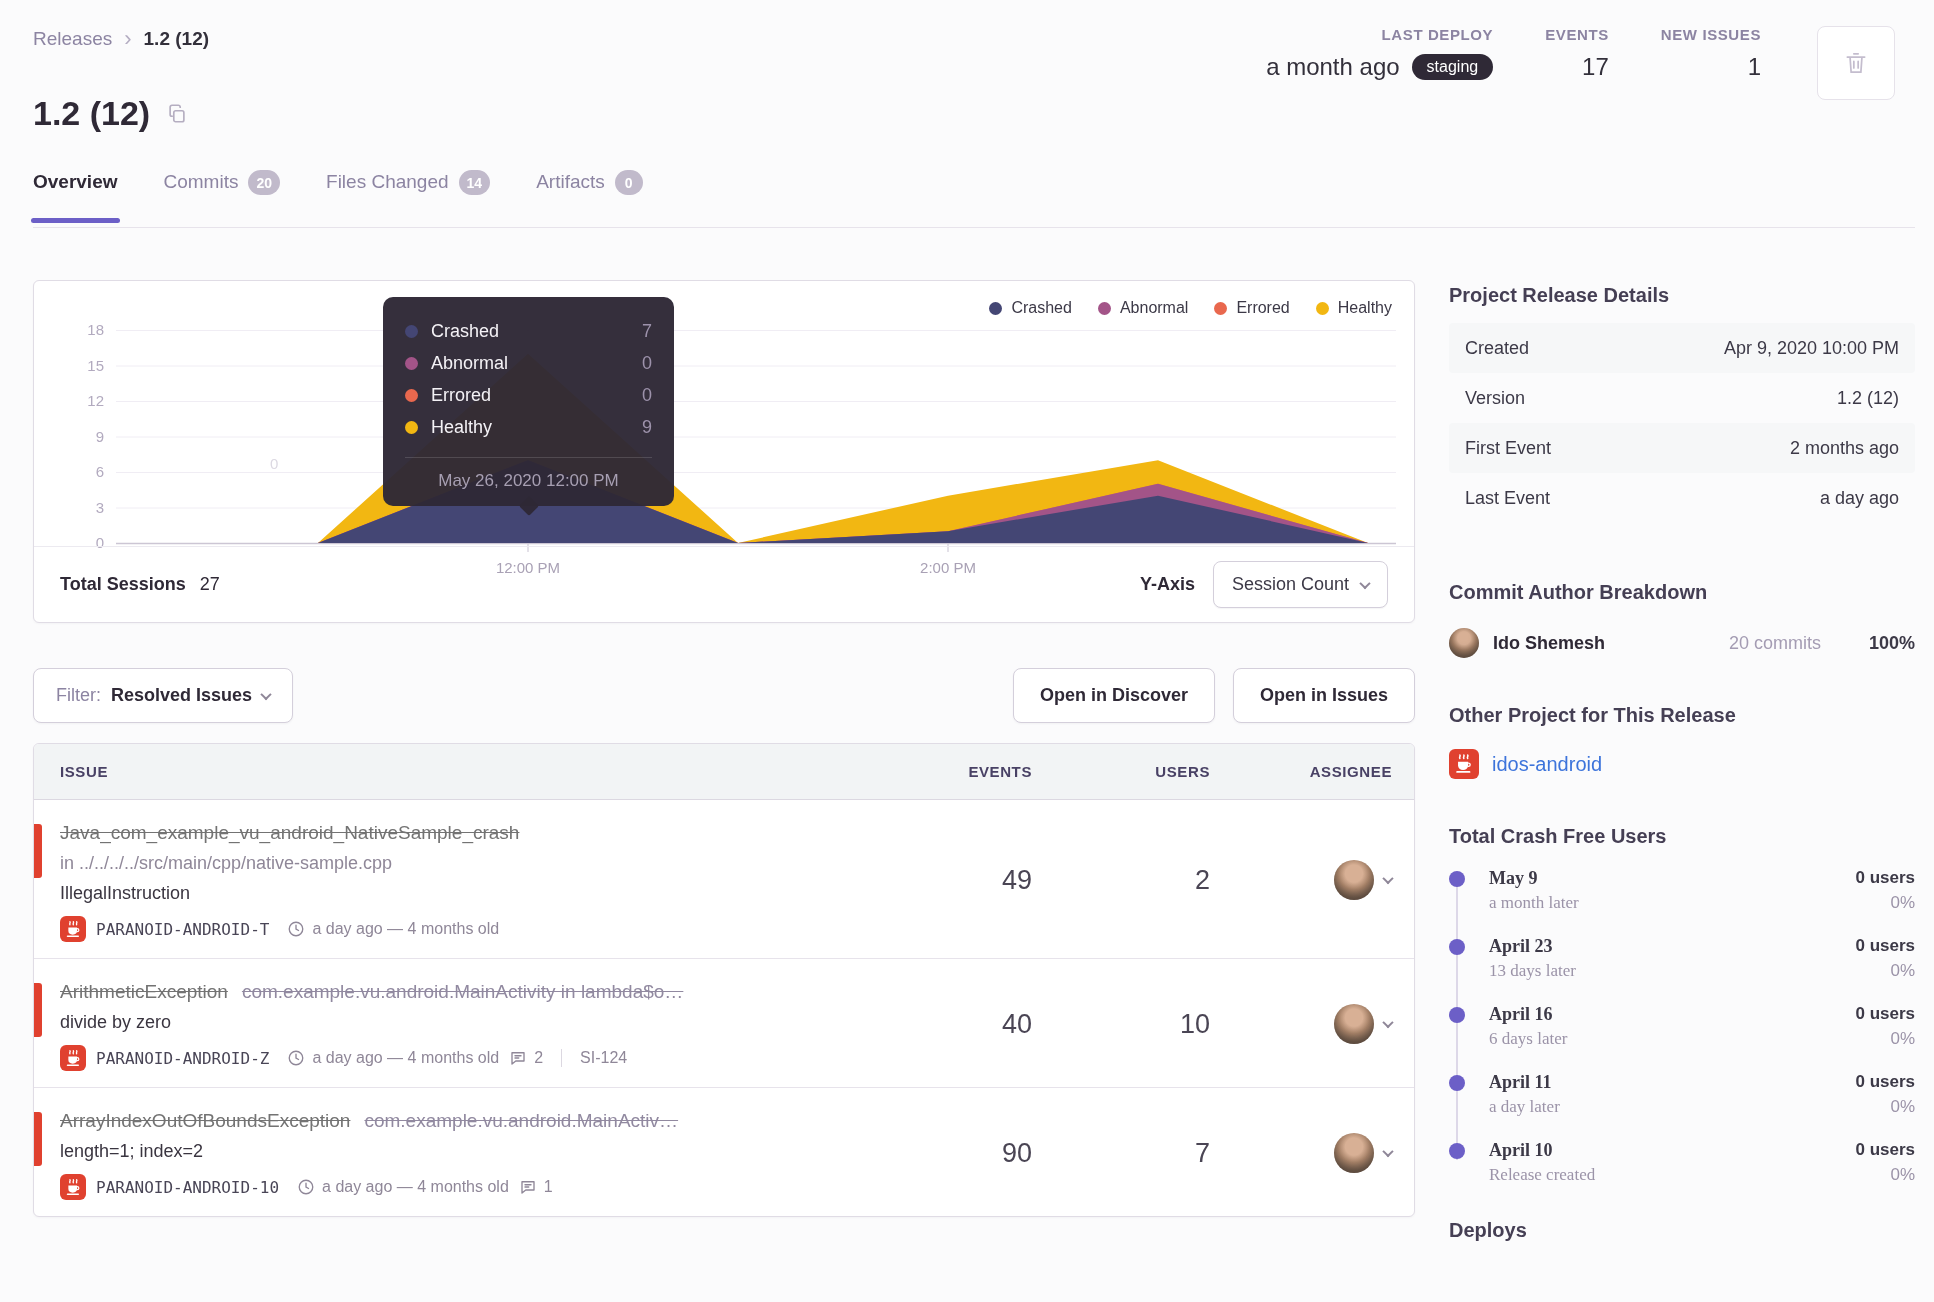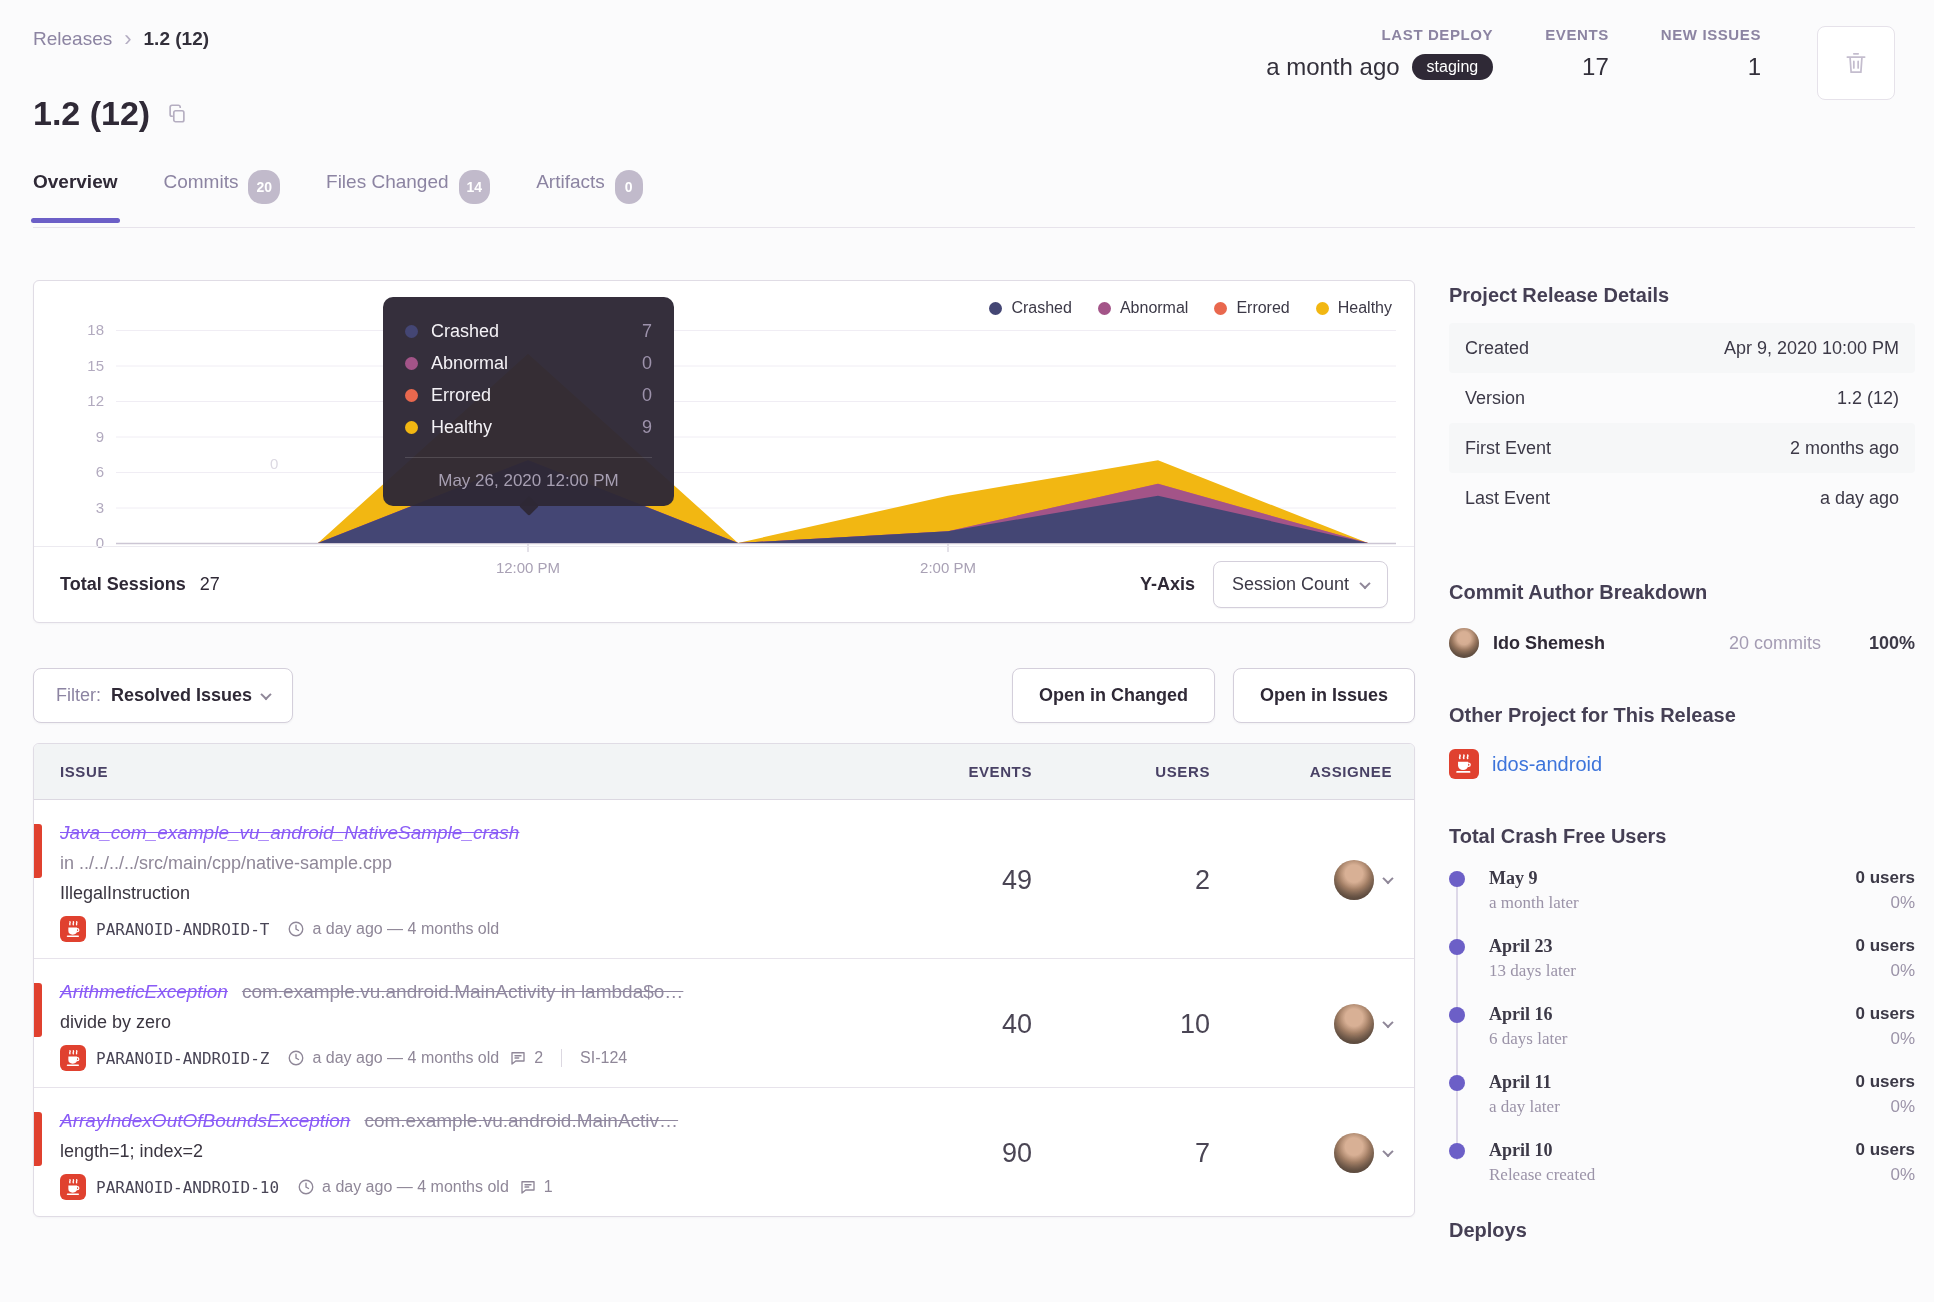--- a/index.html
+++ b/index.html
@@ -22,21 +22,21 @@
   .icon-btn { margin-left:4px; width:78px; height:74px; background:#fff; border:1px solid #e6e2ea; border-radius:8px;
               display:flex; align-items:center; justify-content:center; cursor:pointer; }
 
   .page-title-row { margin-top:42px; display:flex; align-items:center; gap:16px; }
   .page-title { font-size:34px; font-weight:600; color:#2f2936; }
 
   .tabs { margin-top:22px; height:68px; display:flex; gap:46px; padding-top:16px; position:relative; }
   .tab { position:relative; font-size:19px; color:#8c84a2; display:flex; align-items:flex-start; gap:10px; cursor:pointer; height:52px; }
   .tab.active { color:#2f2936; font-weight:700; }
   .tab.active::after { content:""; position:absolute; left:-2px; right:-2px; bottom:0; height:5px; background:#6c5fc7; border-radius:3px; }
-  .tab-badge { background:#c1bacb; color:#fff; font-size:14px; font-weight:700; border-radius:14px; min-width:28px; height:34px;
+  .tab-badge { background:#c1bacb; color:#fff; font-size:14px; font-weight:700; border-radius:14px; min-width:28px; height:25px;
                display:inline-flex; align-items:center; justify-content:center; padding:0 8px; margin-top:-1px; }
   .page-divider { position:absolute; top:227px; left:33px; right:19px; height:1px; background:#e7e3eb; }
 
   
   .panel { background:#fff; border:1px solid #e0dce5; border-radius:6px; box-shadow:0 1px 2px rgba(60,52,76,.04); }
 
   
   .chart-panel { margin-top:57px; height:343px; position:relative; }
   .legend { position:absolute; top:18px; right:22px; display:flex; gap:26px; }
   .legend-item { display:flex; align-items:center; gap:9px; font-size:16px; color:#3c3947; cursor:pointer; }
@@ -85,21 +85,21 @@
   .t-head { background:#f2f4f5; border-bottom:1px solid #dcd8e1; height:56px; align-items:center;
             font-size:15px; font-weight:700; letter-spacing:.6px; color:#494165; }
   .t-head .c-issue { padding-left:26px; }
   .c-num { text-align:right; padding-right:4px; }
   .c-assignee { text-align:right; padding-right:22px; }
   .issue-row { position:relative; border-bottom:1px solid #e7e3eb; padding:18px 0 16px; }
   .issue-row:last-child { border-bottom:none; }
   .resolved-bar { position:absolute; left:0; top:24px; width:8px; height:54px; background:#e0412f; border-radius:0 3px 3px 0; }
   .issue-cell { padding-left:26px; padding-right:30px; }
   .issue-title-line { font-size:19px; line-height:30px; white-space:nowrap; }
-  .issue-link { color:#8b5cf6; text-decoration:line-through; cursor:pointer;font-style:italic; }
+  .issue-link { color:#737373; text-decoration:line-through; cursor:pointer; }
   .culprit-inline { color:#9189a0; text-decoration:line-through; margin-left:14px; }
   .culprit-block { font-size:18px; line-height:30px; color:#8f8798; }
   .issue-msg { font-size:18px; line-height:30px; color:#3a3540; }
   .issue-meta { margin-top:8px; display:flex; align-items:center; gap:10px; font-size:16px; color:#8f8798; }
   .jicon { width:26px; height:26px; border-radius:6px; background:#e0412f; display:inline-flex; align-items:center; justify-content:center; flex:0 0 auto; }
   .proj-tag { font-family:"DejaVu Sans Mono", monospace; font-size:16px; color:#494556; margin-right:8px; }
   .meta-item { display:inline-flex; align-items:center; gap:7px; }
   .ticket { border-left:1px solid #dcd8e1; padding-left:18px; margin-left:8px; color:#8f8798; }
   .big-num { font-size:27px; color:#4a4554; align-self:center; }
   .assignee-cell { align-self:center; display:flex; align-items:center; justify-content:flex-end; gap:10px; padding-right:22px; }
@@ -291,21 +291,21 @@
     </div>
   </div>
 
   <div class="filter-row">
     <div class="filter-btn">
       <span class="flt-label">Filter:</span>
       <span class="flt-value">Resolved Issues</span>
       <span class="chev"></span>
     </div>
     <div class="actions">
-      <button class="action-btn">Open in Changed</button>
+      <button class="action-btn">Open in Discover</button>
       <button class="action-btn">Open in Issues</button>
     </div>
   </div>
 
   <div class="panel issues-panel">
     <div class="t-grid t-head">
       <div class="c-issue">ISSUE</div>
       <div class="c-num">EVENTS</div>
       <div class="c-num">USERS</div>
       <div class="c-assignee">ASSIGNEE</div>

